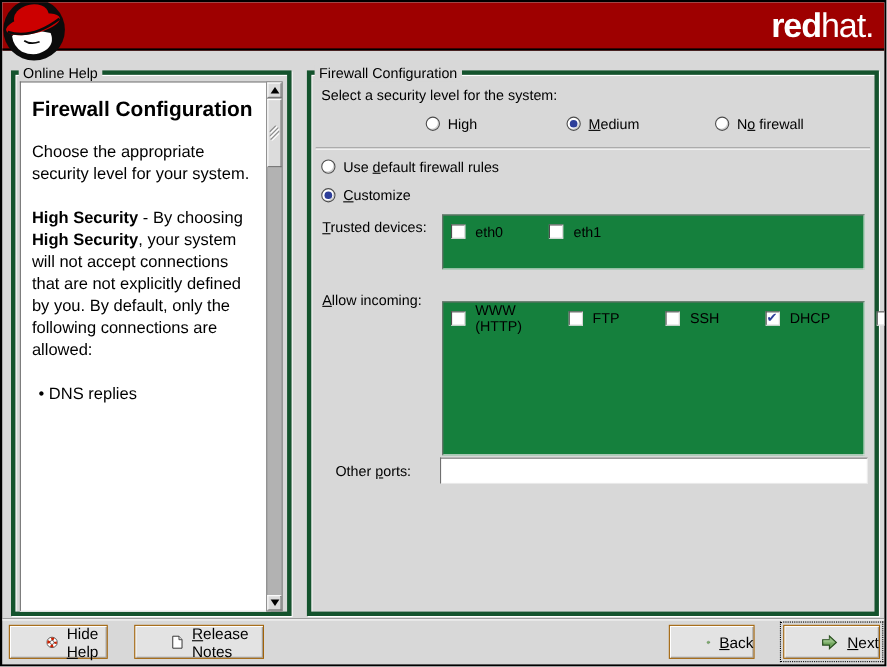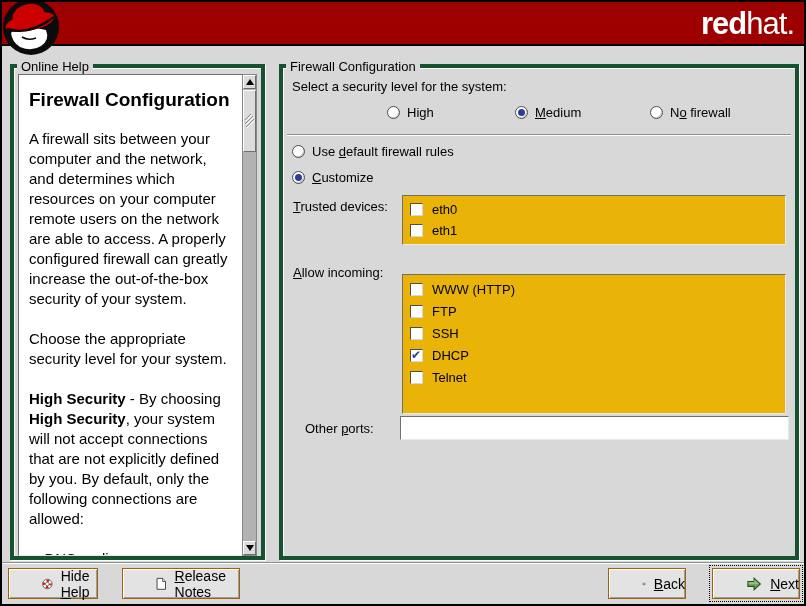--- a/index.html
+++ b/index.html
@@ -79,23 +79,23 @@
   }
   .radio.on::after {
     content:""; position:absolute; left:2px; top:2px; width:7px; height:7px;
     border-radius:50%; background:#2d3e99;
   }
 
   .hsep { position:absolute; left:4px; right:4px; top:66px; height:2px;
     border-top:1px solid #8f8f8f; border-bottom:1px solid #fff; }
 
   .listbox {
-    position:absolute; background:#eab308;
+    position:absolute; background:#15803d;
     border:1px solid; border-color:#6f6f6f #e9e9e9 #e9e9e9 #6f6f6f;
-    padding:3px 0; display:flex; flex-direction:column;
+    padding:3px 0; display:flex; flex-direction:row;gap:28px;
   }
   .check-row { display:flex; align-items:center; gap:9px; padding:0 7px; height:22px; font-size:13px; }
   .checkbox {
     width:13px; height:13px; background:#fff; flex:0 0 auto;
     border:1px solid; border-color:#4d4d4d #d7d7d7 #d7d7d7 #4d4d4d;
     position:relative;
   }
   .checkbox.on::after {
     content:"✔"; position:absolute; left:0px; top:-2px;
     font-size:12px; color:#2d3e99; font-weight:bold;
@@ -145,21 +145,20 @@
     </g>
     <path d="M5,29 Q27,36 52,17" stroke="#0b0b0b" stroke-width="2.4" fill="none"></path>
     <path d="M20,37 q6,4 14,1" stroke="#0b0b0b" stroke-width="1.6" fill="none"></path>
   </svg>
 
   <div class="frame help-frame">
     <span class="frame-label">Online Help</span>
 
     <div class="help-view">
       <h1>Firewall Configuration</h1>
-      <p>A firewall sits between your computer and the network, and determines which resources on your computer remote users on the network are able to access. A properly configured firewall can greatly increase the out-of-the-box security of your system.</p>
       <p>Choose the appropriate security level for your system.</p>
       <p><b>High Security</b><span> - By choosing </span><b>High Security</b><span>, your system will not accept connections that are not explicitly defined by you. By default, only the following connections are allowed:</span></p>
       <div>
 
           <p class="bullet"><span>DNS replies</span></p>
 
         </div>
     </div>
 
     <div class="scrollbar">

